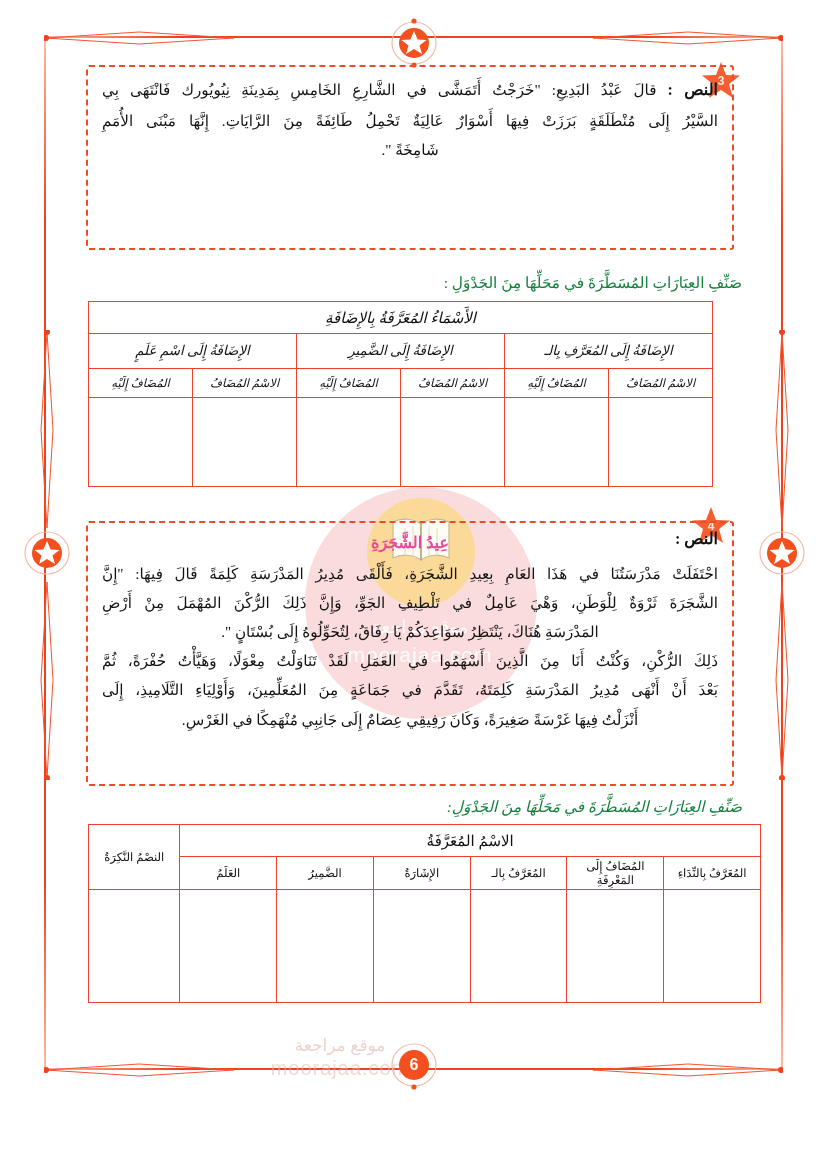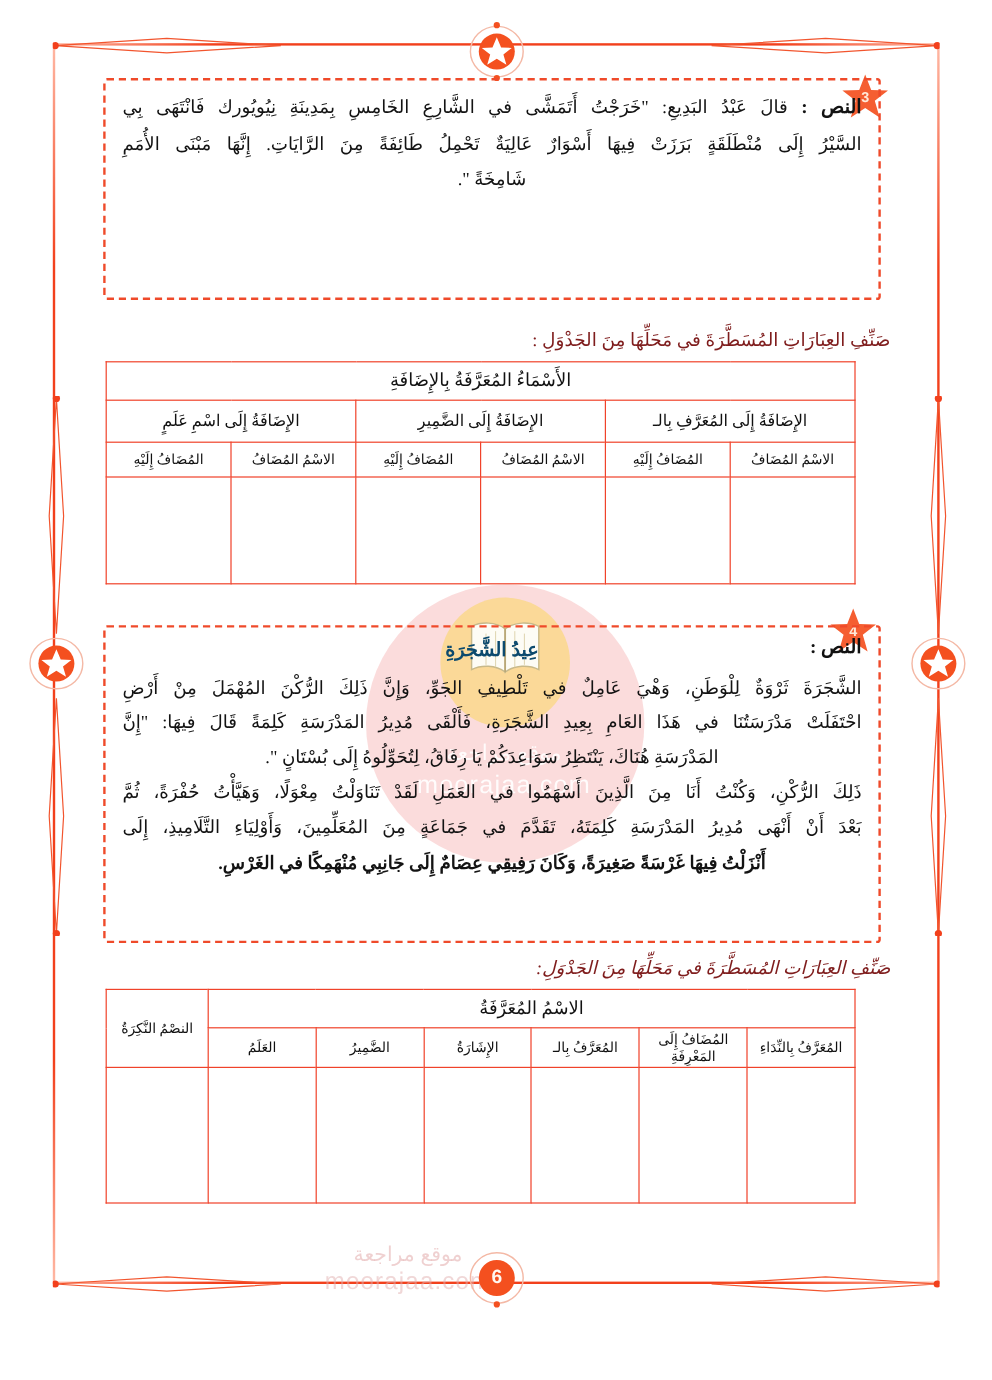--- a/index.html
+++ b/index.html
@@ -80,21 +80,21 @@
     font-weight: bold;
     font-size: 16px;
   }
   .passage p { margin: 0; }
   .passage p.first-line { text-align: justify; text-align-last: justify; }
 
   .poem-title {
     text-align: center;
     font-size: 16px;
     font-weight: bold;
-    color: #0c4a6e;
+    color: #ec4899;
     margin: 0 0 2px 0;
   }
   .nass-head {
     position: absolute;
     top: 6px;
     right: 14px;
     font-weight: bold;
     font-size: 16px;
     color: #111;
   }
@@ -115,21 +115,21 @@
     font-size: 12px;
     font-weight: bold;
     color: #ffe9d8;
     font-family: "Liberation Sans", sans-serif;
   }
 
   
   .instruction {
     position: absolute;
     font-size: 15.4px;
-    color: #7f1d1d;
+    color: #15803d;
     white-space: nowrap;
   }
   #instruction-1 { right: 18px; top: 218px; }
   #instruction-2 { right: 18px; top: 742px; font-style: italic; }
 
   
   table.grammar-table {
     position: absolute;
     border-collapse: collapse;
     table-layout: fixed;
@@ -142,22 +142,22 @@
     vertical-align: middle;
     color: #111;
     font-weight: normal;
     padding: 2px 1px;
   }
   table.grammar-table .t-title { font-size: 15px; height: 27px; }
   table.grammar-table .t-group { font-size: 13.4px; height: 30px; }
   table.grammar-table .t-sub   { font-size: 11.6px; height: 24px; }
   table.grammar-table .t-blank { height: 84px; }
 
-  #table-1 { left: 18px; top: 245px; width: 625px; }
-  #table-2 { left: 18px; top: 768px; width: 625px; }
+  #table-1 { left: 18px; top: 245px; width: 625px; font-style: italic; }
+  #table-2 { left: 18px; top: 768px; width: 673px; }
   #table-2 .t-blank { height: 108px; }
 
   
   .watermark {
     position: absolute;
     pointer-events: none;
   }
   #watermark-circle {
     left: 305px;
     top: 487px;
@@ -397,26 +397,26 @@
     <svg width="42" height="42" viewBox="0 0 42 42">
       <polygon points="21,2 26,15 40,15.5 29,24 33,38 21,30 9,38 13,24 2,15.5 16,15" fill="#f4501f" opacity="0.92"></polygon>
     </svg>
     <div class="num">4</div>
   </div>
 
   <div class="dashed-box" id="exercise-2-box">
     <div class="nass-head">النص :</div>
     <div class="passage" style="padding-top:5px;">
       <p class="poem-title">عِيدُ الشَّجَرَةِ</p>
+      <p class="first-line">احْتَفَلَتْ مَدْرَسَتُنَا في هَذَا العَامِ بِعِيدِ الشَّجَرَةِ، فَأَلْقَى مُدِيرُ المَدْرَسَةِ كَلِمَةً قَالَ فِيهَا: "إِنَّ</p>
       <p class="first-line">الشَّجَرَةَ ثَرْوَةٌ لِلْوَطَنِ، وَهْيَ عَامِلٌ في تَلْطِيفِ الجَوِّ، وَإِنَّ ذَلِكَ الرُّكْنَ المُهْمَلَ مِنْ أَرْضِ</p>
-      <p class="first-line">احْتَفَلَتْ مَدْرَسَتُنَا في هَذَا العَامِ بِعِيدِ الشَّجَرَةِ، فَأَلْقَى مُدِيرُ المَدْرَسَةِ كَلِمَةً قَالَ فِيهَا: "إِنَّ</p>
       <p style="text-align:center;">المَدْرَسَةِ هُنَاكَ، يَنْتَظِرُ سَوَاعِدَكُمْ يَا رِفَاقُ، لِتُحَوِّلُوهُ إِلَى بُسْتَانٍ ".</p>
       <p class="first-line">ذَلِكَ الرُّكْنِ، وَكُنْتُ أَنَا مِنَ الَّذِينَ أَسْهَمُوا في العَمَلِ لَقَدْ تَنَاوَلْتُ مِعْوَلًا، وَهَيَّأْتُ حُفْرَةً، ثُمَّ</p>
       <p class="first-line">بَعْدَ أَنْ أَنْهَى مُدِيرُ المَدْرَسَةِ كَلِمَتَهُ، تَقَدَّمَ في جَمَاعَةٍ مِنَ المُعَلِّمِينَ، وَأَوْلِيَاءِ التَّلَامِيذِ، إِلَى</p>
-      <p style="text-align:center;font-weight:bold;">أَنْزَلْتُ فِيهَا غَرْسَةً صَغِيرَةً، وَكَانَ رَفِيقِي عِصَامٌ إِلَى جَانِبِي مُنْهَمِكًا في الغَرْسِ.</p>
+      <p style="text-align:center;">أَنْزَلْتُ فِيهَا غَرْسَةً صَغِيرَةً، وَكَانَ رَفِيقِي عِصَامٌ إِلَى جَانِبِي مُنْهَمِكًا في الغَرْسِ.</p>
     </div>
   </div>
 
   <div class="instruction" id="instruction-2">صَنِّفِ العِبَارَاتِ المُسَطَّرَةَ في مَحَلِّهَا مِنَ الجَدْوَلِ:</div>
 
   <table class="grammar-table" id="table-2">
     <colgroup>
       <col style="width:14.4%">
         <col style="width:14.4%">
         <col style="width:14.4%">

